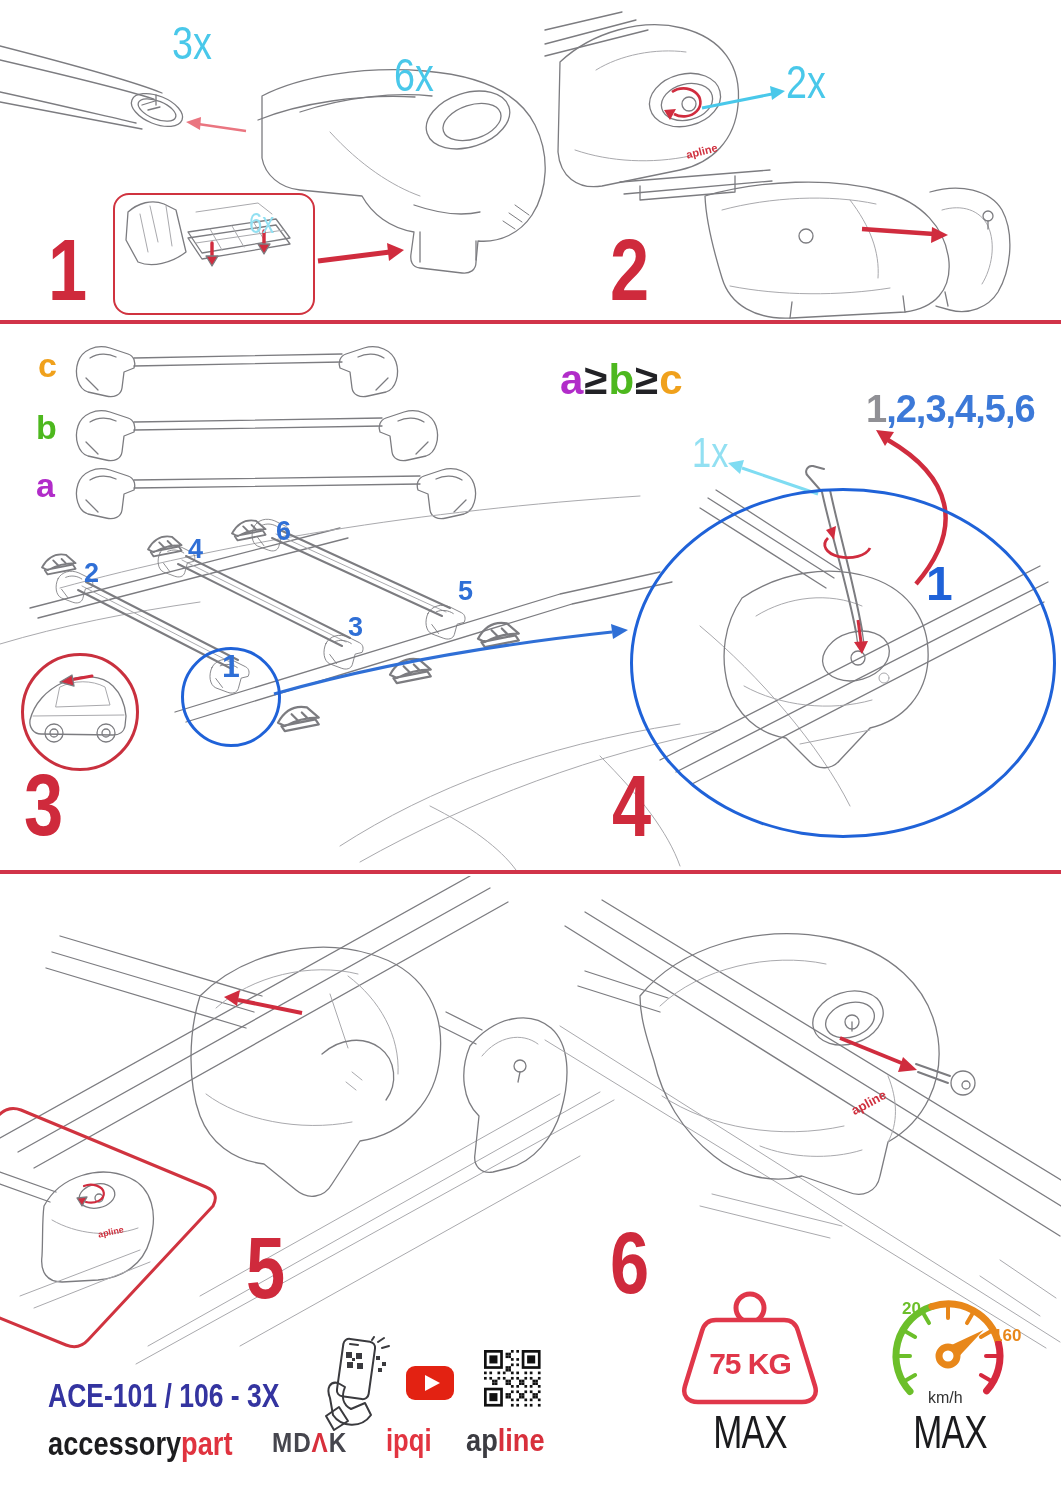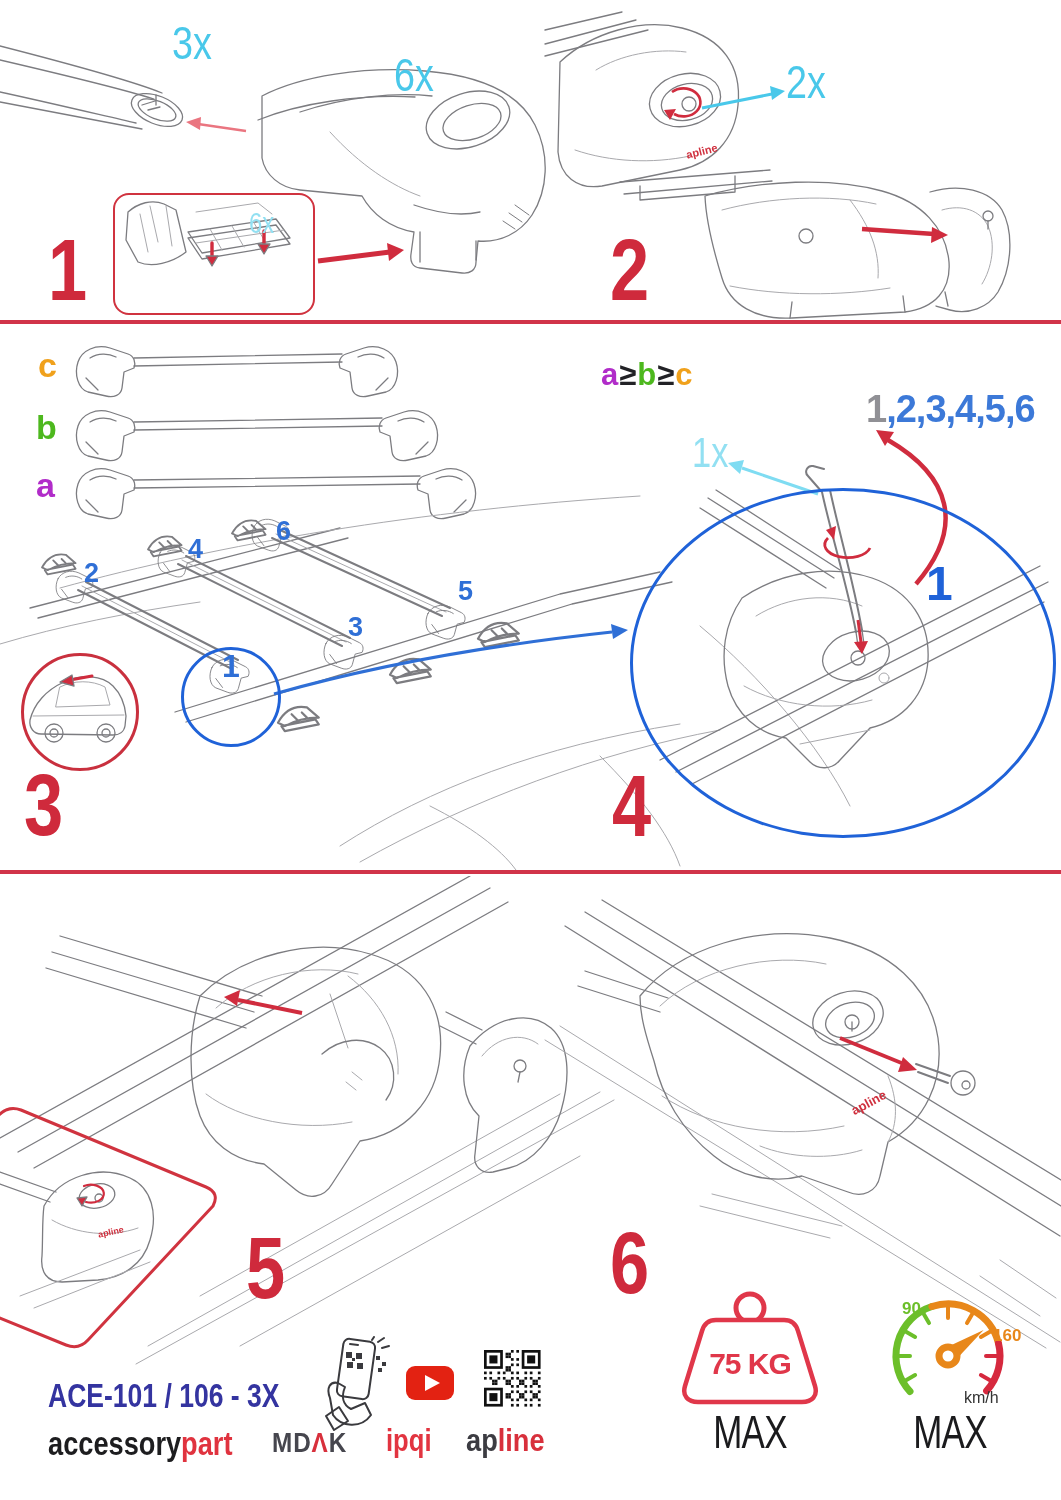--- a/index.html
+++ b/index.html
@@ -9,21 +9,21 @@
   svg{position:absolute;left:0;top:0;}
   .lineart{stroke:#7c7c80;fill:none;stroke-width:1.3;stroke-linecap:round;stroke-linejoin:round;}
   .lineart2{stroke:#a9a9ad;fill:none;stroke-width:1;stroke-linecap:round;}
   .num{font-size:88px;line-height:1;color:#cf2a3c;display:inline-block;transform:scaleX(.8);
        transform-origin:0 0;font-weight:700;letter-spacing:-2px;}
   .qty{font-size:46px;line-height:1;color:#49c8ea;display:inline-block;transform:scaleX(.82);
        transform-origin:0 0;font-weight:400;}
   .qty.pale{color:#92e0f2;}
   .barlabel{font-size:34px;line-height:1;font-weight:700;}
   .bluenum{font-size:27px;line-height:1;font-weight:700;color:#2f6fd6;}
-  .rule{font-size:31px;line-height:1;font-weight:700;letter-spacing:1px;margin-left:41px;}
+  .rule{font-size:42px;line-height:1;font-weight:700;letter-spacing:1px;}
   .seq{font-size:38px;line-height:1;font-weight:700;letter-spacing:-1px;}
   .divider{position:absolute;left:0;width:1061px;height:4px;background:#d13449;}
   .circle{position:absolute;border-radius:50%;background:transparent;}
   .footlogo{position:absolute;color:#d0303e;font-weight:700;line-height:1;}
   .maxlabel{position:absolute;width:144px;text-align:center;font-size:46px;line-height:1;
             color:#1b1b1d;transform:scaleX(.76);letter-spacing:-1px;}
   .brandtxt{line-height:1;display:inline-block;transform-origin:0 0;}
 </style>
 </head>
 <body>
@@ -504,18 +504,18 @@
       <g stroke="#e8871a" stroke-width="4">
         <path d="M66,24 L66,10 M85,29.1 L92,17 M98.9,43 L111,36"></path>
       </g>
       <g stroke="#d6293e" stroke-width="4">
         <path d="M104,62 L118,62 M98.9,81 L111,88"></path>
       </g>
     </g>
     <polygon points="101.6,36.1 61,55 70,70" fill="#e8871a"></polygon>
     <circle cx="66" cy="62" r="9" stroke="#e8871a" stroke-width="7" fill="#ffffff"></circle>
   </svg>
-  <span class="abs" style="left:902px;top:1300px;font-size:17px;font-weight:700;color:#6cbf2a;line-height:1;">90</span>
+  <span class="abs" style="left:902px;top:1300px;font-size:17px;font-weight:700;color:#6cbf2a;line-height:1;">20</span>
   <span class="abs" style="left:993px;top:1327px;font-size:17px;font-weight:700;color:#e8871a;line-height:1;">160</span>
-  <span class="abs" style="left:928px;top:1390px;font-size:16px;color:#333;line-height:1;margin-left:36px;">km/h</span>
+  <span class="abs" style="left:928px;top:1390px;font-size:16px;color:#333;line-height:1;">km/h</span>
   <span class="maxlabel" style="left:878px;top:1409px;">MAX</span>
 
 </div>
 
 </body></html>

